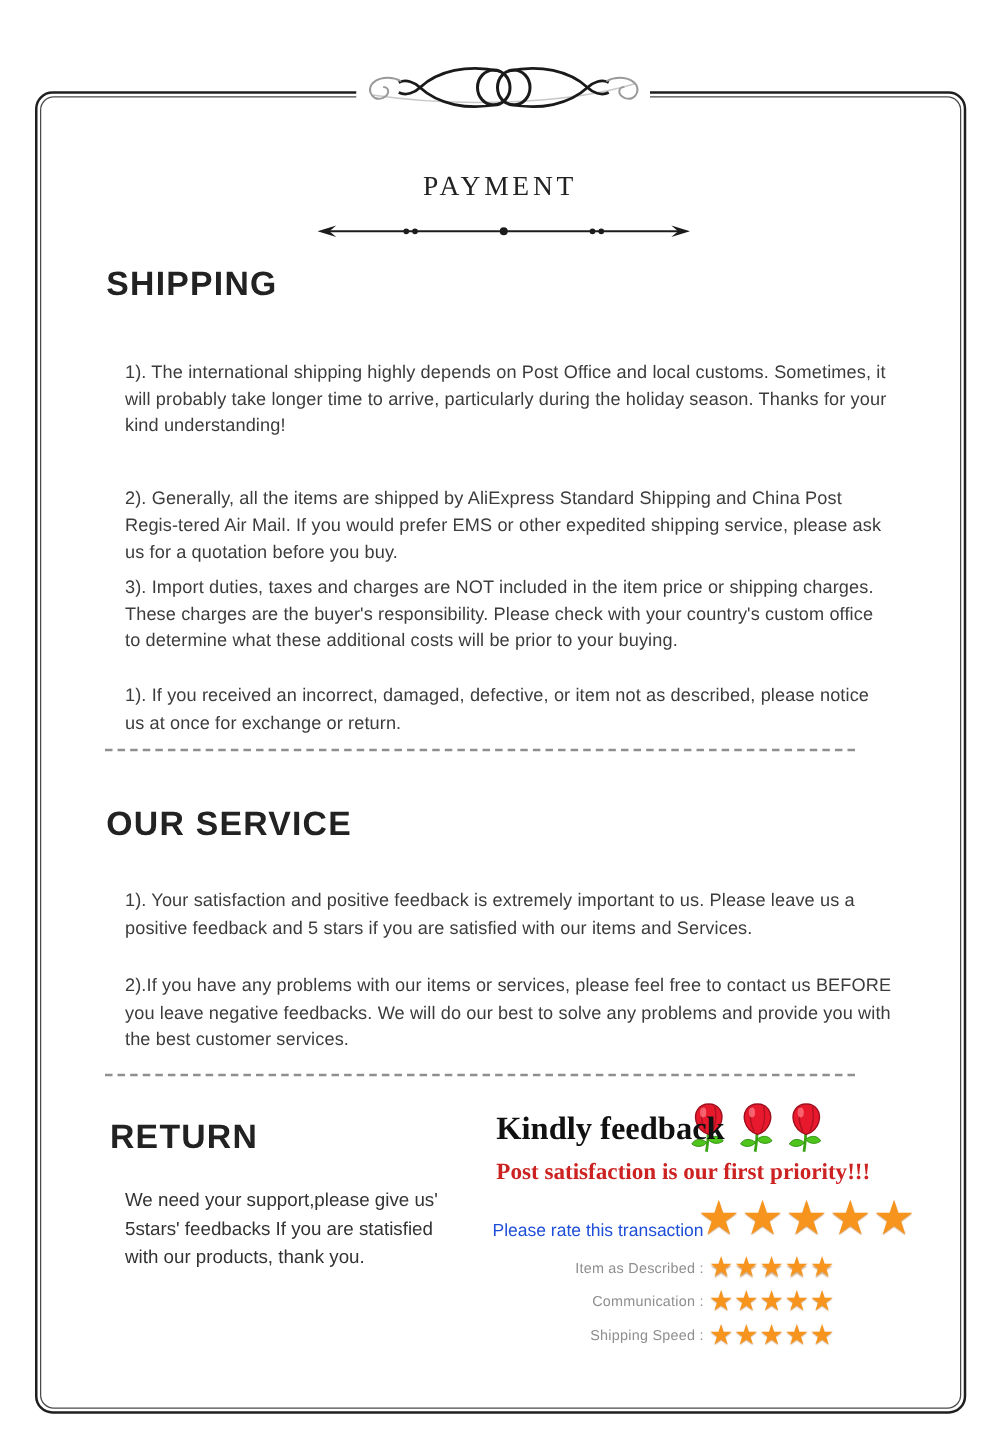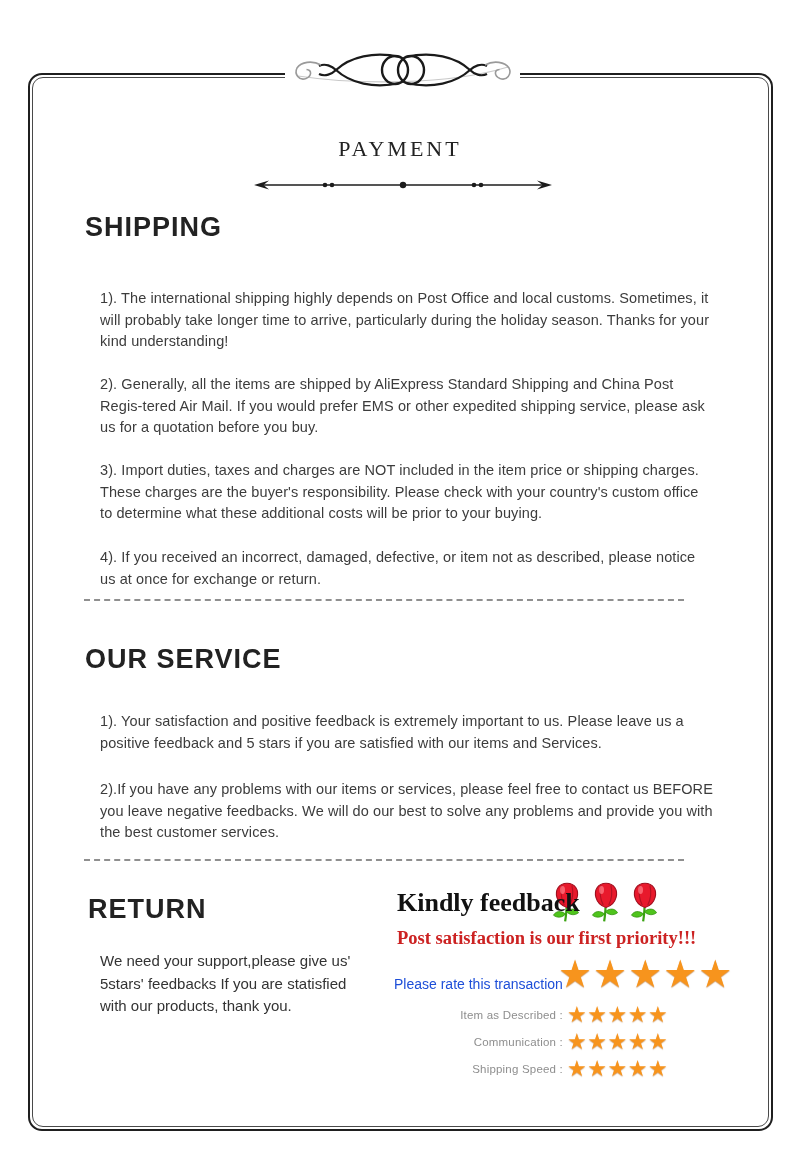--- a/index.html
+++ b/index.html
@@ -214,23 +214,23 @@
       <circle cx="72" cy="7" r="2.3" fill="#1c1c1c"></circle>
       <circle cx="79" cy="7" r="2.3" fill="#1c1c1c"></circle>
       <circle cx="150" cy="7" r="3.2" fill="#1c1c1c"></circle>
       <circle cx="221" cy="7" r="2.3" fill="#1c1c1c"></circle>
       <circle cx="228" cy="7" r="2.3" fill="#1c1c1c"></circle>
     </svg>
   </div>
 
   <h2 class="section-heading" style="top:214px">SHIPPING</h2>
   <p class="body-text" style="top:273px">1).  The international shipping highly depends on Post Office and local customs. Sometimes, it will probably take longer time to arrive, particularly during the holiday season. Thanks for your kind understanding!</p>
-  <p class="body-text" style="top:359px">2). Generally, all the items are shipped by AliExpress Standard Shipping and China Post Regis-tered Air Mail. If you would prefer EMS or other expedited shipping service, please ask us for a quotation before you buy.</p>
+  <p class="body-text" style="top:374px">2). Generally, all the items are shipped by AliExpress Standard Shipping and China Post Regis-tered Air Mail. If you would prefer EMS or other expedited shipping service, please ask us for a quotation before you buy.</p>
   <p class="body-text" style="top:445px">3). Import duties, taxes and charges are NOT included in the item price or shipping charges. These charges are the buyer's responsibility. Please check with your country's custom office to determine what these additional costs will be prior to your buying.</p>
-  <p class="body-text" style="top:532px">4). If you received an incorrect, damaged, defective, or item not as described, please notice us at once for exchange or return.</p>
+  <p class="body-text" style="top:532px">1). If you received an incorrect, damaged, defective, or item not as described, please notice us at once for exchange or return.</p>
 
   <div class="dashed-divider" style="top:599px"></div>
 
   <h2 class="section-heading" style="top:646px">OUR SERVICE</h2>
   <p class="body-text" style="top:696px">1). Your satisfaction and positive feedback is extremely important to us. Please leave us a positive feedback and 5 stars if you are satisfied with our items and Services.</p>
   <p class="body-text" style="top:764px">2).If you have any problems with our items or services, please feel free to contact us BEFORE you leave negative feedbacks. We will do our best to solve any problems and provide you with the best customer services.</p>
 
   <div class="dashed-divider" style="top:859px"></div>
 
   <h2 class="section-heading" style="left:88px; top:896px">RETURN</h2>

